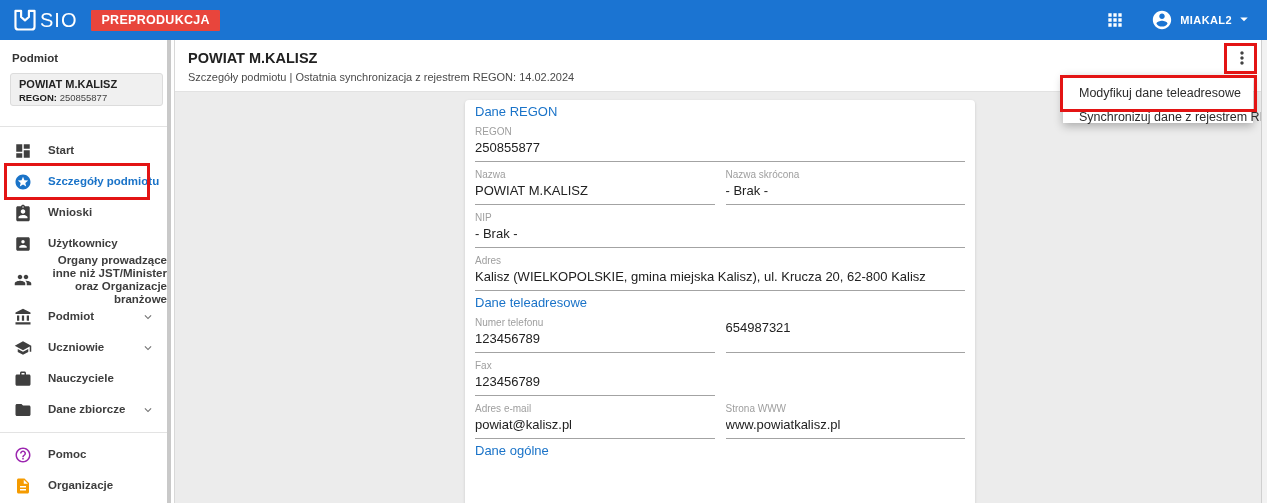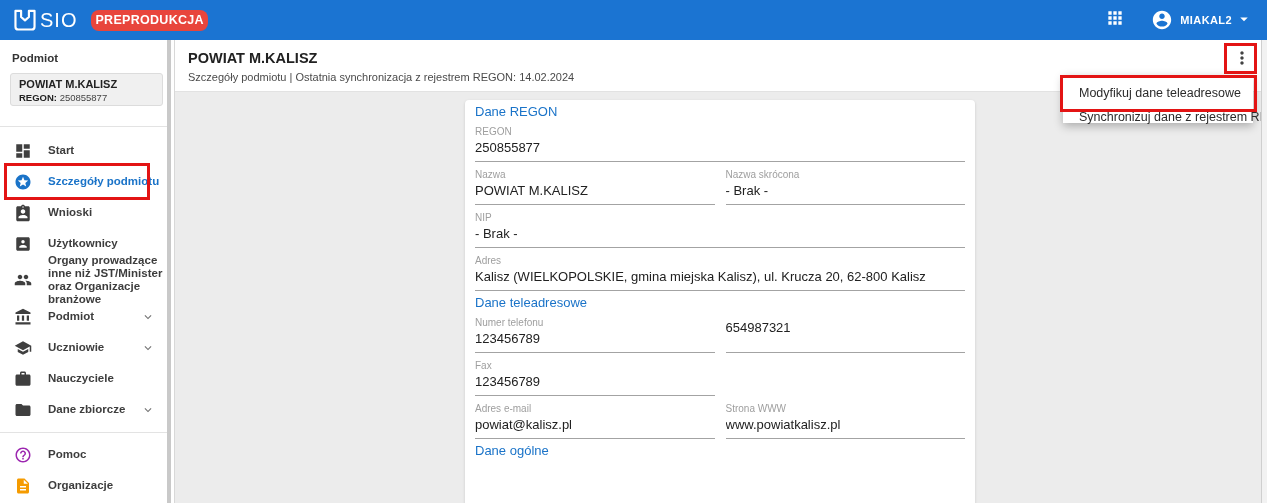--- a/index.html
+++ b/index.html
@@ -14,23 +14,23 @@
   .topbar {
     position: absolute; left: 0; top: 0; width: 1267px; height: 40px;
     background: #1b74d2; display: flex; align-items: center; z-index: 20;
   }
   .logo { display: flex; align-items: center; margin-left: 12px; }
   .logo svg { width: 26px; height: 26px; }
   .logo-text { color: #fff; font-size: 20px; font-weight: 400; letter-spacing: 1px; margin-left: 2px; }
   .env-badge {
     margin-left: 14px; background: #e8453c; color: #fff;
     font-size: 12.5px; font-weight: 700; letter-spacing: .3px;
-    padding: 3px 4px 4px; border-radius: 8px;
-  }
-  .topbar-right { margin-left: auto; display: flex; margin-right: 14px; }
+    padding: 3px 10px 4px; border-radius: 1px;
+  }
+  .topbar-right { margin-left: auto; display: flex; align-items: center; margin-right: 14px; }
   .apps-btn { width: 20px; height: 20px; margin-right: 26px; cursor: pointer; }
   .apps-btn svg { width: 20px; height: 20px; fill: #fff; }
   .user-menu { display: flex; align-items: center; cursor: pointer; }
   .user-menu .avatar { width: 22px; height: 22px; margin-right: 7px; }
   .user-menu .avatar svg { width: 22px; height: 22px; fill: #fff; }
   .username { color: #fff; font-size: 11px; font-weight: 700; letter-spacing: .4px; }
   .caret svg { width: 18px; height: 18px; fill: #fff; margin-left: 3px; margin-top: 2px; }
 
   
   .sidebar {
@@ -42,21 +42,21 @@
   .entity-box {
     position: absolute; top: 33px; left: 10px; width: 153px; height: 33px;
     background: #f0f0f0; border: 1px solid #dcdcdc; border-radius: 3px; padding: 4px 8px;
   }
   .entity-name { font-size: 11px; font-weight: 700; color: #222; }
   .entity-regon { font-size: 9.5px; color: #444; margin-top: 2px; }
   .entity-regon .lbl { font-weight: 700; color: #222; }
   .sidebar-divider { position: absolute; left: 0; width: 167px; border-top: 1px solid #e3e3e3; }
   .nav { position: absolute; top: 95px; left: 0; width: 167px; }
   .nav-item { display: flex; align-items: center; height: 31px; padding-left: 14px; cursor: pointer; }
-  .nav-item.tall { height: 42px; }
+  .nav-item.tall { height: 42px; text-align: right; }
   .nav-icon { width: 18px; height: 18px; flex: 0 0 18px; display: flex; align-items: center; }
   .nav-icon svg { width: 18px; height: 18px; fill: #3f3f3f; }
   .nav-icon.blue svg { fill: #1a73c8; }
   .nav-icon.purple svg { fill: #9c27b0; }
   .nav-icon.orange svg { fill: #f59b00; }
   .nav-label { font-size: 11.5px; font-weight: 700; color: #3d3d3d; margin-left: 16px; line-height: 1.15; }
   .nav-item.active .nav-label { color: #1a73c8; }
   .nav-chevron { margin-left: auto; margin-right: 12px; }
   .nav-chevron svg { width: 14px; height: 14px; fill: #757575; display: block; }
 

